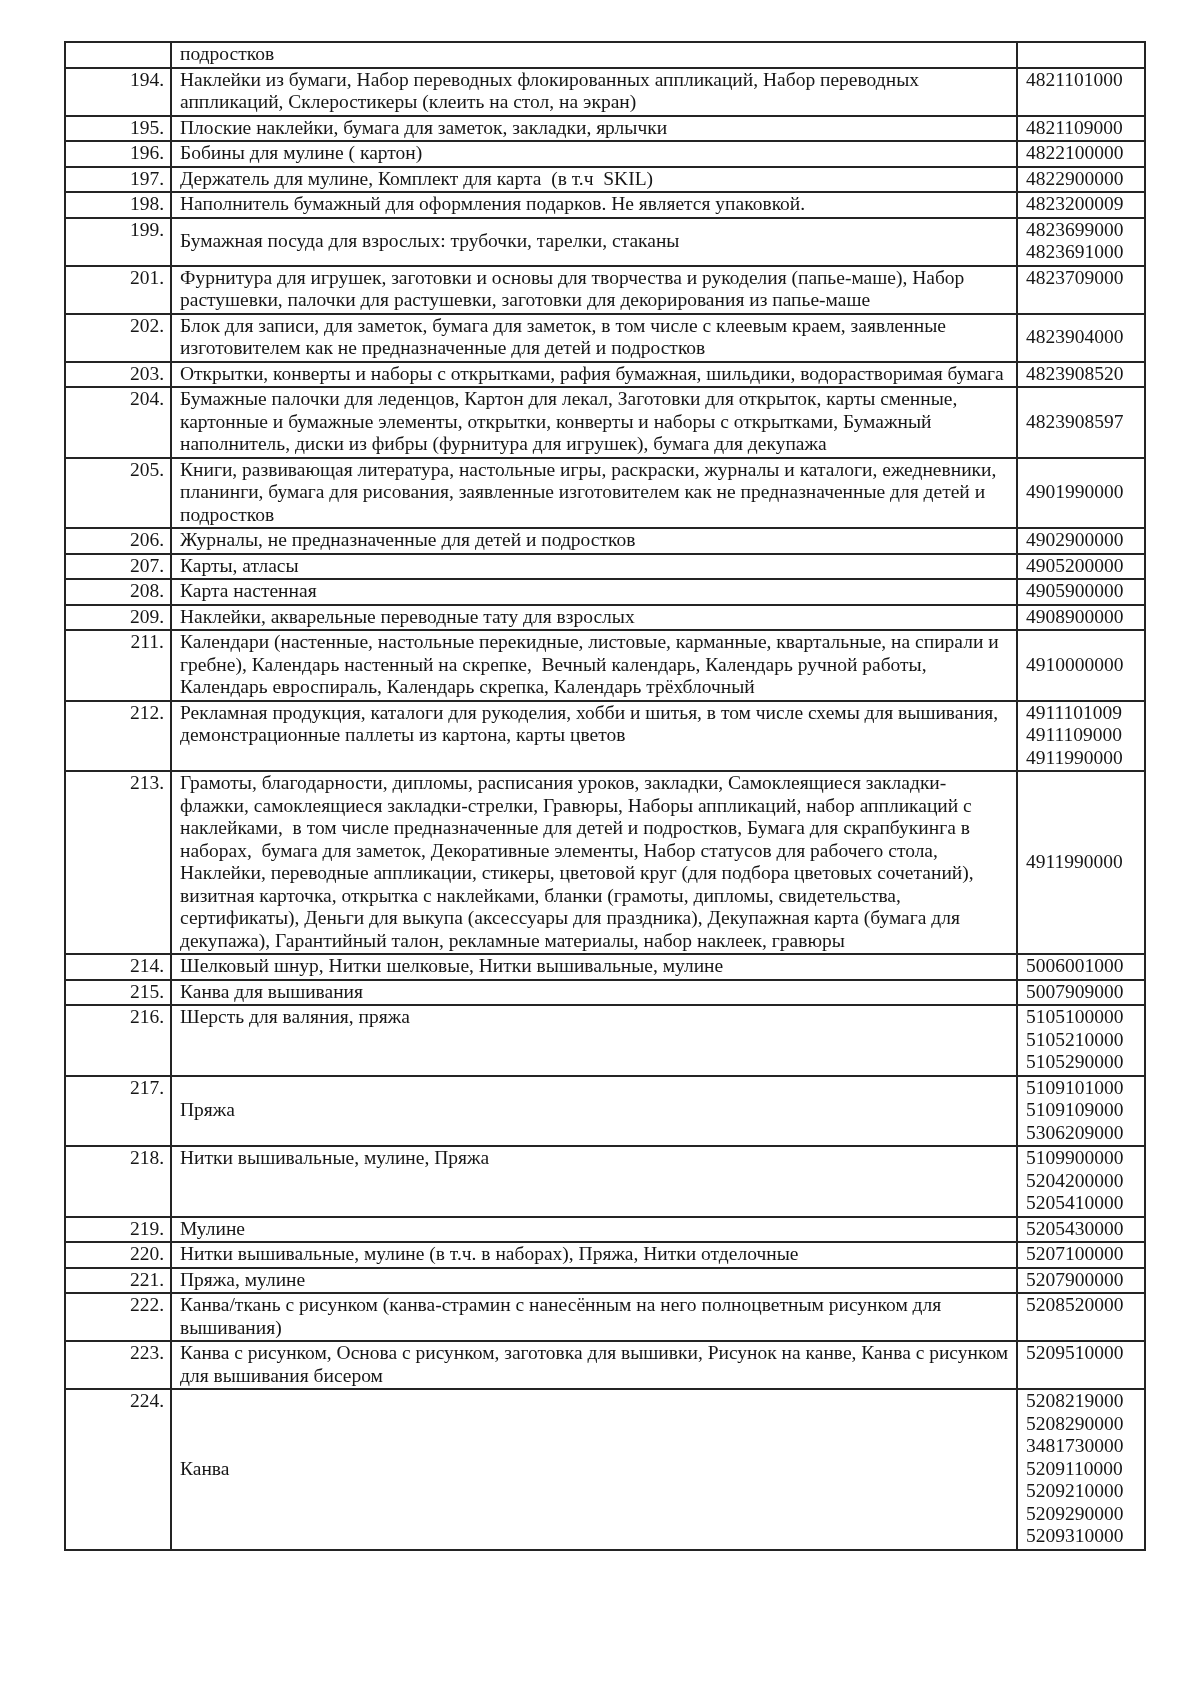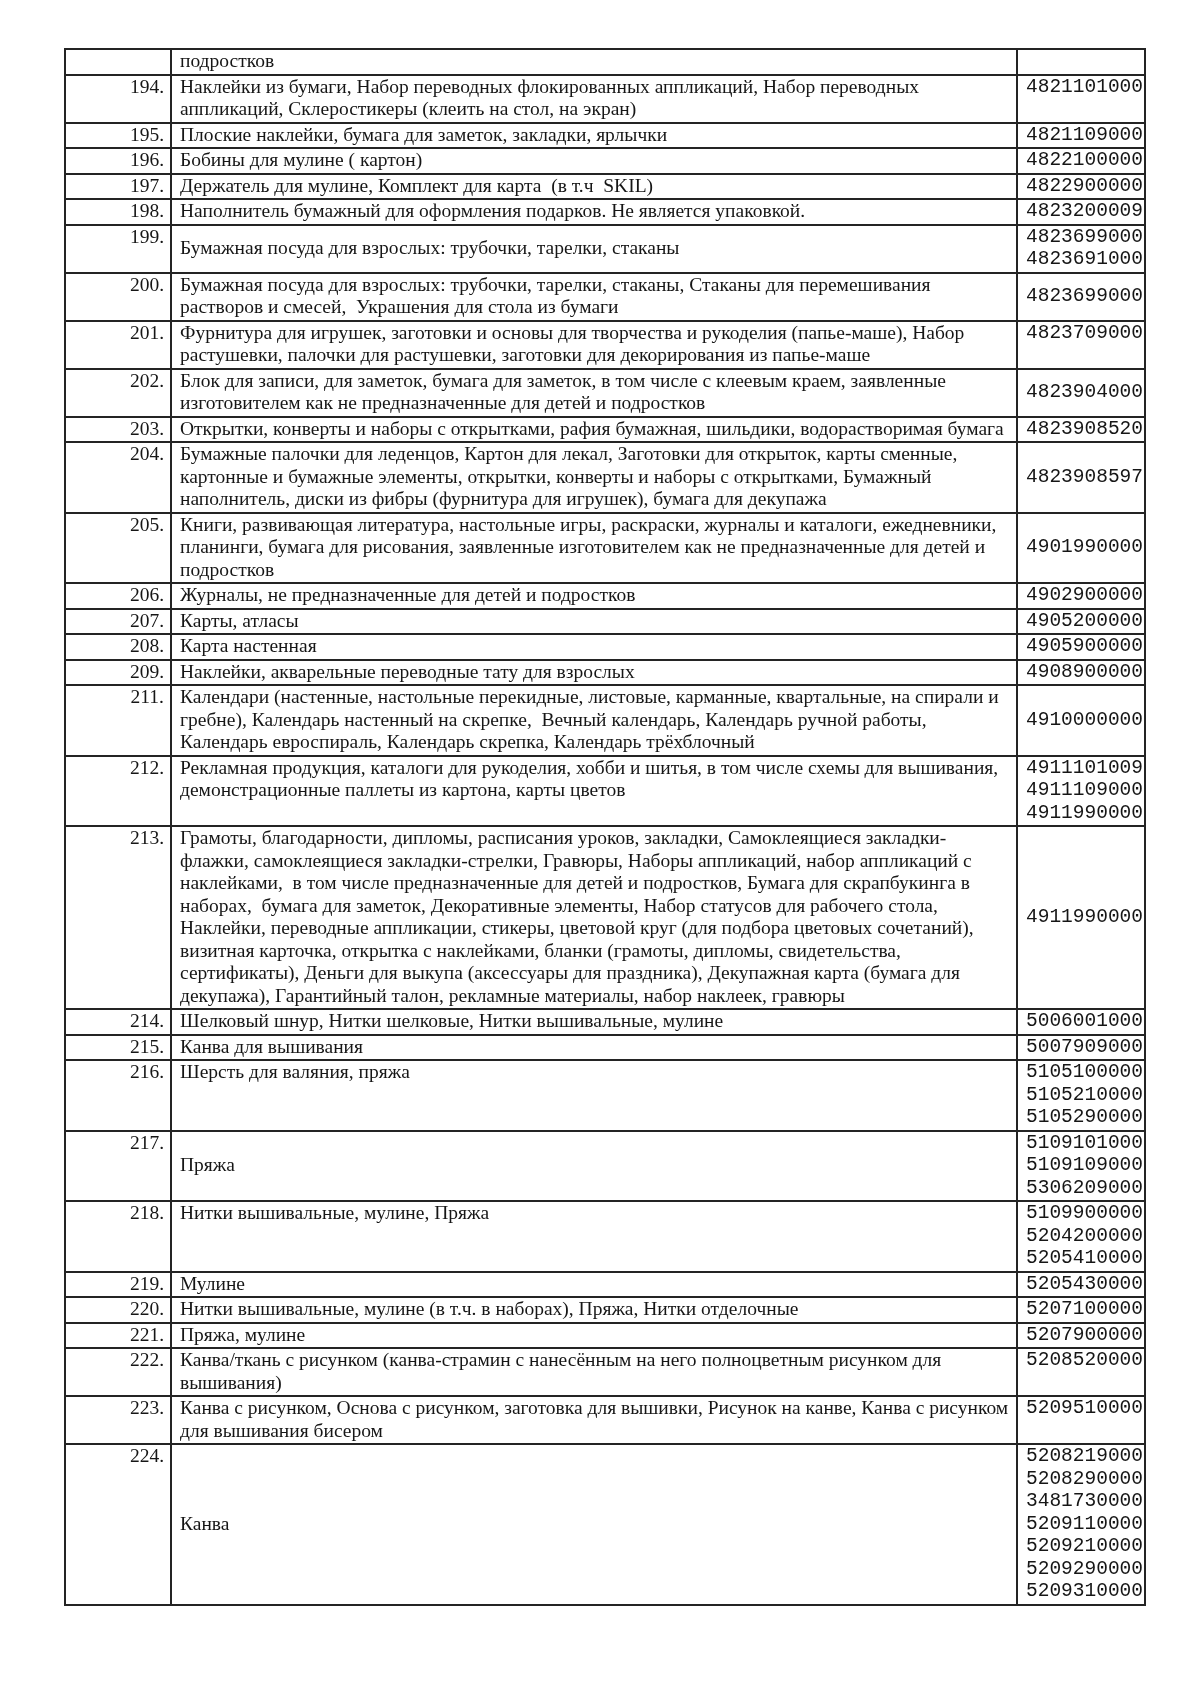--- a/index.html
+++ b/index.html
@@ -16,21 +16,21 @@
   }
   .page {
     position: relative;
     width: 1191px;
     height: 1685px;
     background: #ffffff;
   }
   table.codes-table {
     position: absolute;
     left: 64px;
-    top: 48px;
+    top: 41px;
     width: 1080px;
     border-collapse: collapse;
     table-layout: fixed;
     border-radius: 18px;
   }
   table.codes-table td {
     border: 2px solid #242424;
     font-size: 19.5px;
     line-height: 22.5px;
     padding: 0 6px 1px 8px;
@@ -45,21 +45,20 @@
     text-align: left;
     white-space: pre-wrap;
     word-wrap: break-word;
   }
   td.cell-code {
     text-align: left;
     padding-left: 7px;
   }
   .code-line {
     line-height: 22.5px;
-    font-family: Liberation Mono, monospace;
   }
   .v-top { vertical-align: top; }
   .v-mid { vertical-align: middle; }
 </style>
 </head>
 <body>
 
 <div class="page">
   <table class="codes-table">
     <colgroup>
@@ -110,27 +109,20 @@
         </tr>
         <tr>
           <td class="cell-num">199.</td>
           <td class="cell-desc v-mid">Бумажная посуда для взрослых: трубочки, тарелки, стаканы</td>
           <td class="cell-code v-top">
             <div class="code-line">4823699000</div>
             <div class="code-line">4823691000</div>
           </td>
         </tr>
         <tr>
-          <td class="cell-num">200.</td>
-          <td class="cell-desc v-top">Бумажная посуда для взрослых: трубочки, тарелки, стаканы, Стаканы для перемешивания растворов и смесей,  Украшения для стола из бумаги</td>
-          <td class="cell-code v-mid">
-            <div class="code-line">4823699000</div>
-          </td>
-        </tr>
-        <tr>
           <td class="cell-num">201.</td>
           <td class="cell-desc v-top">Фурнитура для игрушек, заготовки и основы для творчества и рукоделия (папье-маше), Набор растушевки, палочки для растушевки, заготовки для декорирования из папье-маше</td>
           <td class="cell-code v-top">
             <div class="code-line">4823709000</div>
           </td>
         </tr>
         <tr>
           <td class="cell-num">202.</td>
           <td class="cell-desc v-top">Блок для записи, для заметок, бумага для заметок, в том числе с клеевым краем, заявленные изготовителем как не предназначенные для детей и подростков</td>
           <td class="cell-code v-mid">

